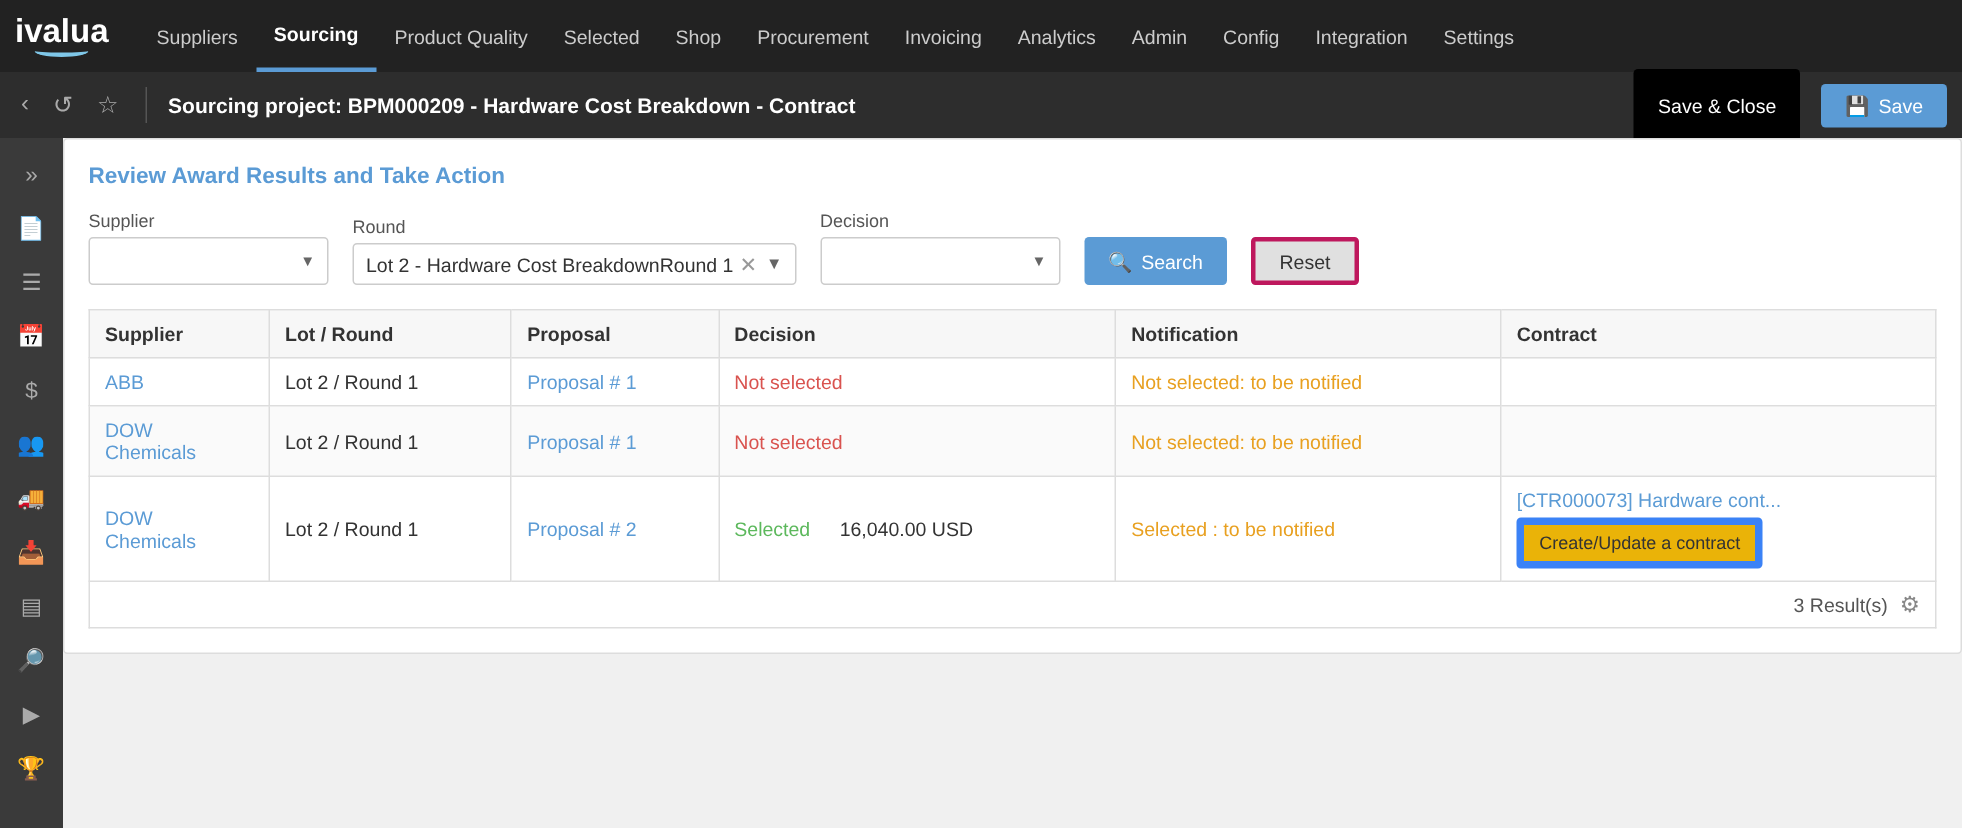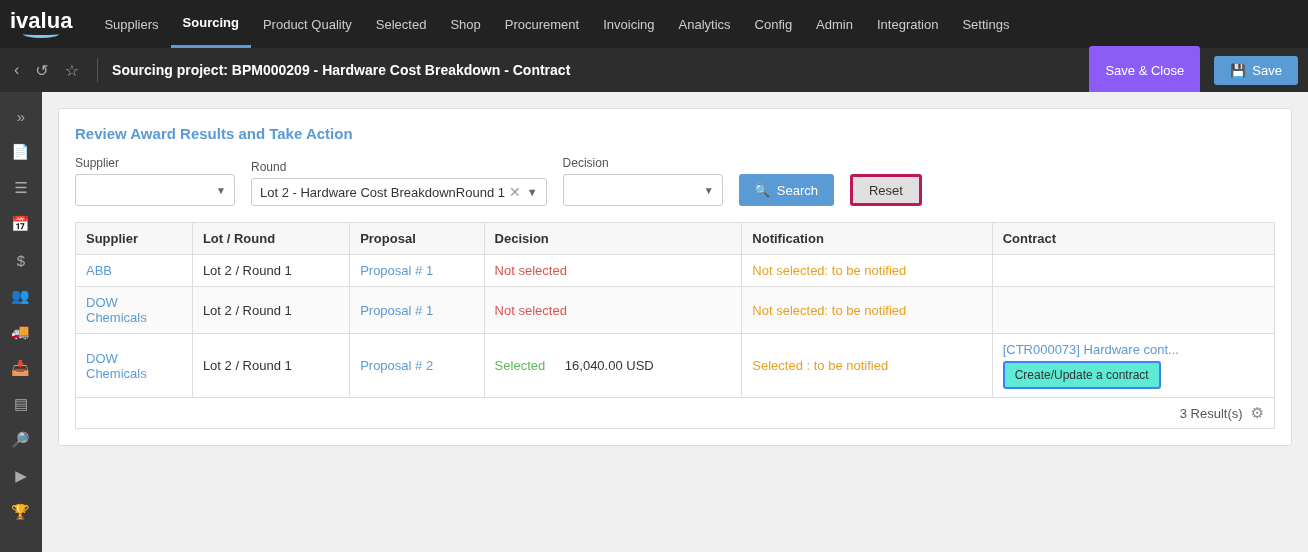--- a/index.html
+++ b/index.html
@@ -75,21 +75,21 @@
       background: #555;
       margin: 0 6px;
     }
     .page-title {
       color: white;
       font-size: 14px;
       font-weight: bold;
       flex: 1;
     }
     .btn-save-close {
-      background: #8b5cf6;
+      background: #000000;
       color: white;
       border: none;
       padding: 17px 16px;
       border-radius: 3px;
       cursor: pointer;
       font-size: 13px;
       margin-right: 6px;
     }
     .btn-save {
       background: #5b9bd5;
@@ -127,21 +127,21 @@
       align-items: center;
       justify-content: center;
       cursor: pointer;
       border-radius: 3px;
       font-size: 15px;
     }
 
     
     .main-content {
       flex: 1;
-      padding: 16px;
+      padding: 0;
       overflow-y: auto;
       background: #f0f0f0;
     }
 
     
     .section-card {
       background: white;
       border: 1px solid #ddd;
       border-radius: 3px;
       padding: 16px;
@@ -241,23 +241,23 @@
       padding: 8px 10px;
       font-size: 13px;
       vertical-align: middle;
     }
     .results-table tr:nth-child(even) td { background: #fafafa; }
     .link-blue { color: #5b9bd5; cursor: pointer; text-decoration: none; }
     .text-red { color: #d9534f; }
     .text-green { color: #5cb85c; }
     .text-orange { color: #e8a020; }
     .btn-create-contract {
-      background: #5eead4;
+      background: #eab308;
       color: #333;
-      border: 2px solid #3b82f6;
+      border: 5px solid #3b82f6;
       padding: 5px 10px;
       border-radius: 3px;
       cursor: pointer;
       font-size: 12px;
       margin-top: 4px;
       display: block;
     }
     .table-footer {
       display: flex;
       align-items: center;
@@ -314,22 +314,22 @@
   </div>
   <div class="nav-items">
     <a class="nav-item">Suppliers</a>
     <a class="nav-item active">Sourcing</a>
     <a class="nav-item">Product Quality</a>
     <a class="nav-item">Selected</a>
     <a class="nav-item">Shop</a>
     <a class="nav-item">Procurement</a>
     <a class="nav-item">Invoicing</a>
     <a class="nav-item">Analytics</a>
+    <a class="nav-item">Admin</a>
     <a class="nav-item">Config</a>
-    <a class="nav-item">Admin</a>
     <a class="nav-item">Integration</a>
     <a class="nav-item">Settings</a>
   </div>
 </nav>
 
 <div class="second-bar">
   <div class="second-bar-icon">‹</div>
   <div class="second-bar-icon">↺</div>
   <div class="second-bar-icon">☆</div>
   <div class="second-bar-divider"></div>

